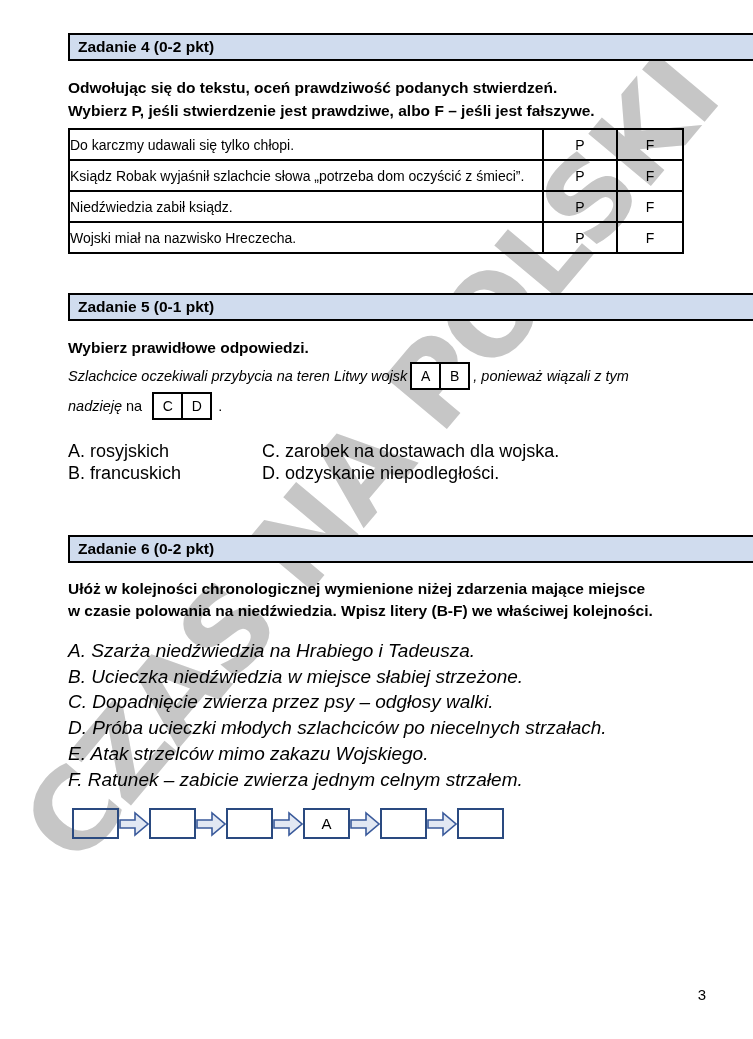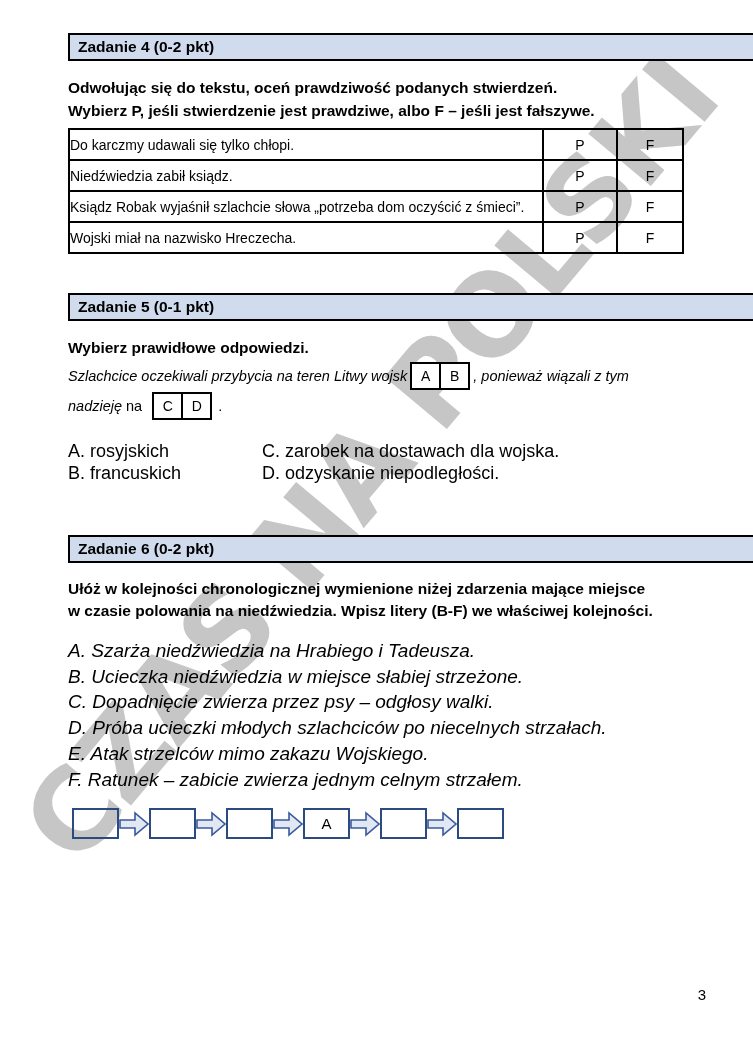--- a/index.html
+++ b/index.html
@@ -87,26 +87,26 @@
     </div>
 
     <table class="pf">
       <tbody>
         <tr>
           <td class="stmt">Do karczmy udawali się tylko chłopi.</td>
           <td class="p">P</td>
           <td class="f">F</td>
         </tr>
         <tr>
-          <td class="stmt">Niedźwiedzia zabił ksiądz.</td>
+          <td class="stmt">Ksiądz Robak wyjaśnił szlachcie słowa „potrzeba dom oczyścić z śmieci”.</td>
           <td class="p">P</td>
           <td class="f">F</td>
         </tr>
         <tr>
-          <td class="stmt">Ksiądz Robak wyjaśnił szlachcie słowa „potrzeba dom oczyścić z śmieci”.</td>
+          <td class="stmt">Niedźwiedzia zabił ksiądz.</td>
           <td class="p">P</td>
           <td class="f">F</td>
         </tr>
         <tr>
           <td class="stmt">Wojski miał na nazwisko Hreczecha.</td>
           <td class="p">P</td>
           <td class="f">F</td>
         </tr>
       </tbody>
     </table>

